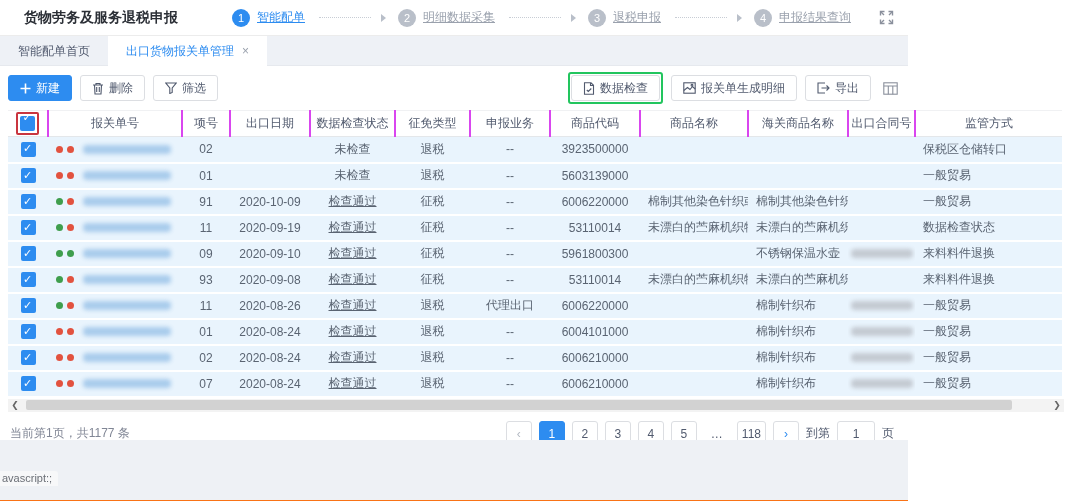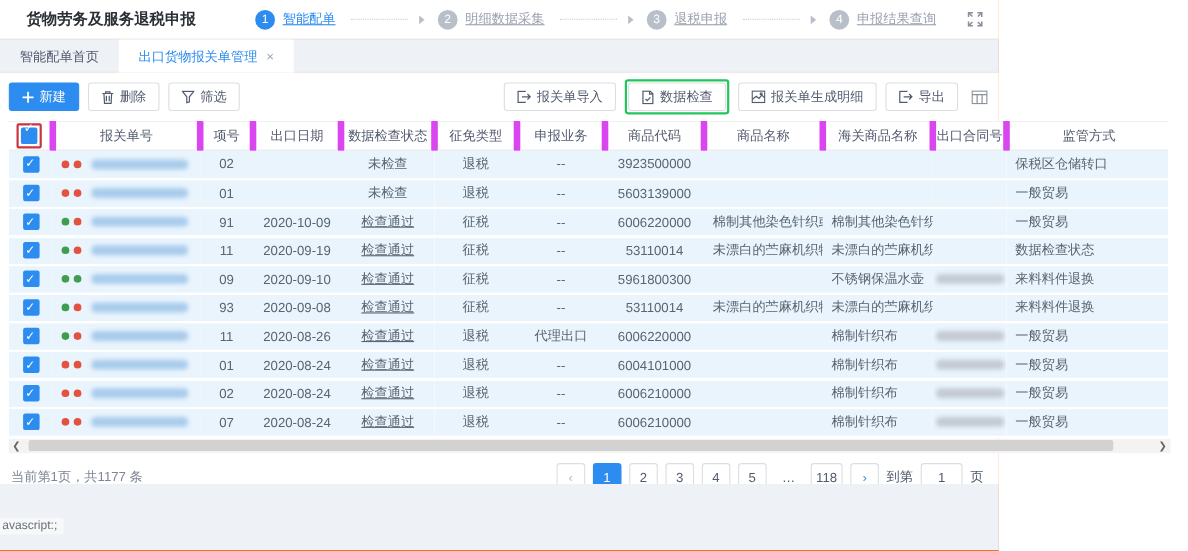--- a/index.html
+++ b/index.html
@@ -32,21 +32,21 @@
   .btn { height:26px; display:inline-flex; align-items:center; gap:5px; padding:0 11px; font-size:12px; color:#515a6e; background:#fff; border:1px solid #dcdee2; border-radius:3px; cursor:pointer; white-space:nowrap; }
   .btn svg { flex:none; }
   .btn.primary { background:#2d8cf0; border-color:#2d8cf0; color:#fff;text-align:right; }
   .red-box { border:2px solid #22c55e; border-radius:3px; padding:1px; display:inline-flex; }
   .red-box .btn { border-color:#dcdee2; }
   .colset-icon { color:#8a909c; margin-left:4px; display:flex; cursor:pointer; }
 
   
   table { border-collapse:collapse; table-layout:fixed; width:1054px; margin-left:8px; }
   th { height:26px; font-size:12px; font-weight:normal; color:#515a6e; background:#fff; border-top:1px solid #f0f1f3; border-bottom:1px solid #e4e7ea; text-align:center; overflow:hidden; white-space:nowrap; }
-  th + th { border-left:6px solid #d946ef; }
+  th + th { border-left:2px solid #d946ef; }
   td { height:26px; font-size:12px; color:#5a6472; background:#e9f4fd; border-bottom:2px solid #fff; text-align:center; overflow:hidden; white-space:nowrap; }
   td.l { text-align:left; padding-left:8px; }
   .decl-cell { display:flex; align-items:center; padding-left:8px; }
   .dot { width:7px; height:7px; border-radius:50%; display:inline-block; margin-right:4px; flex:none; }
   .dot.red { background:#e2523f; } .dot.green { background:#3f9e4d; }
   .smudge { display:inline-block; height:9px; border-radius:4px; filter:blur(2px); }
   .smudge.blue { width:88px; background:#a9ccec; margin-left:5px; }
   .smudge.gray { width:62px; background:#c4cad2; }
   .status-link { text-decoration:underline; cursor:pointer; }
   .cb { width:15px; height:15px; border-radius:2px; background:#2d8cf0; position:relative; display:inline-block; cursor:pointer; vertical-align:middle; }
@@ -148,28 +148,20 @@
           <button class="btn">
             <span style="display: flex;">
               <svg width="12" height="12" viewBox="0 0 12 12" fill="none" stroke="currentColor" stroke-width="1.1">
                 <path d="M0.8 1 H11.2 L7.2 6 V10.5 L4.8 11.5 V6 Z"></path>
               </svg>
             </span>
             <span>筛选</span>
           </button>
         </div>
       <div class="tb-right" id="tb-right">
-          <button class="btn">
-            <span style="display: flex;">
-              <svg width="13" height="12" viewBox="0 0 13 12" fill="none" stroke="currentColor" stroke-width="1.1">
-                <path d="M8 1 H1 V11 H8 M4.5 6 H12 M9.5 3.5 L12 6 L9.5 8.5"></path>
-              </svg>
-            </span>
-            <span>报关单导入</span>
-          </button>
           <span class="red-box">
             <button class="btn">
               <span style="display: flex;">
                 <svg width="12" height="13" viewBox="0 0 12 13" fill="none" stroke="currentColor" stroke-width="1.1">
                   <path d="M1.5 0.8 H8 L10.5 3.3 V12.2 H1.5 Z M7.5 0.8 V3.5 H10.5 M3.8 8 L5.3 9.5 L8.3 6.5"></path>
                 </svg>
               </span>
               <span>数据检查</span>
             </button>
           </span>

